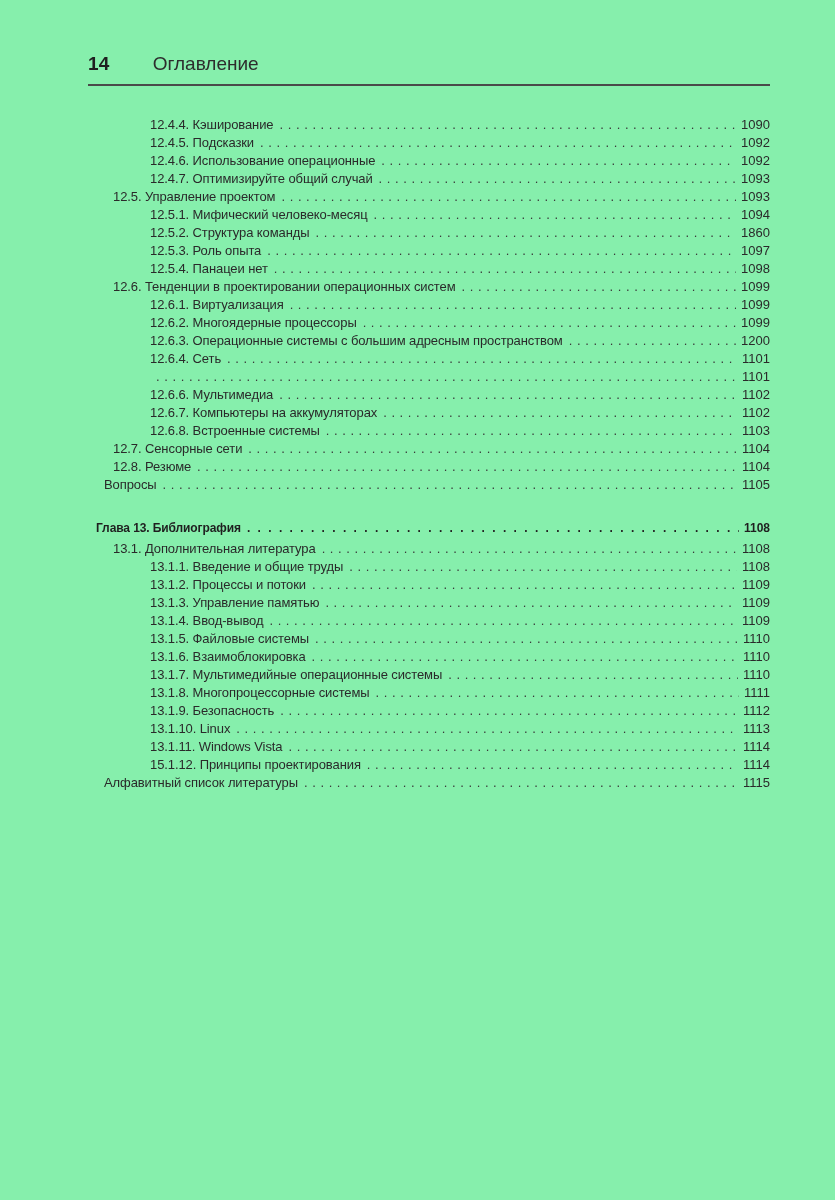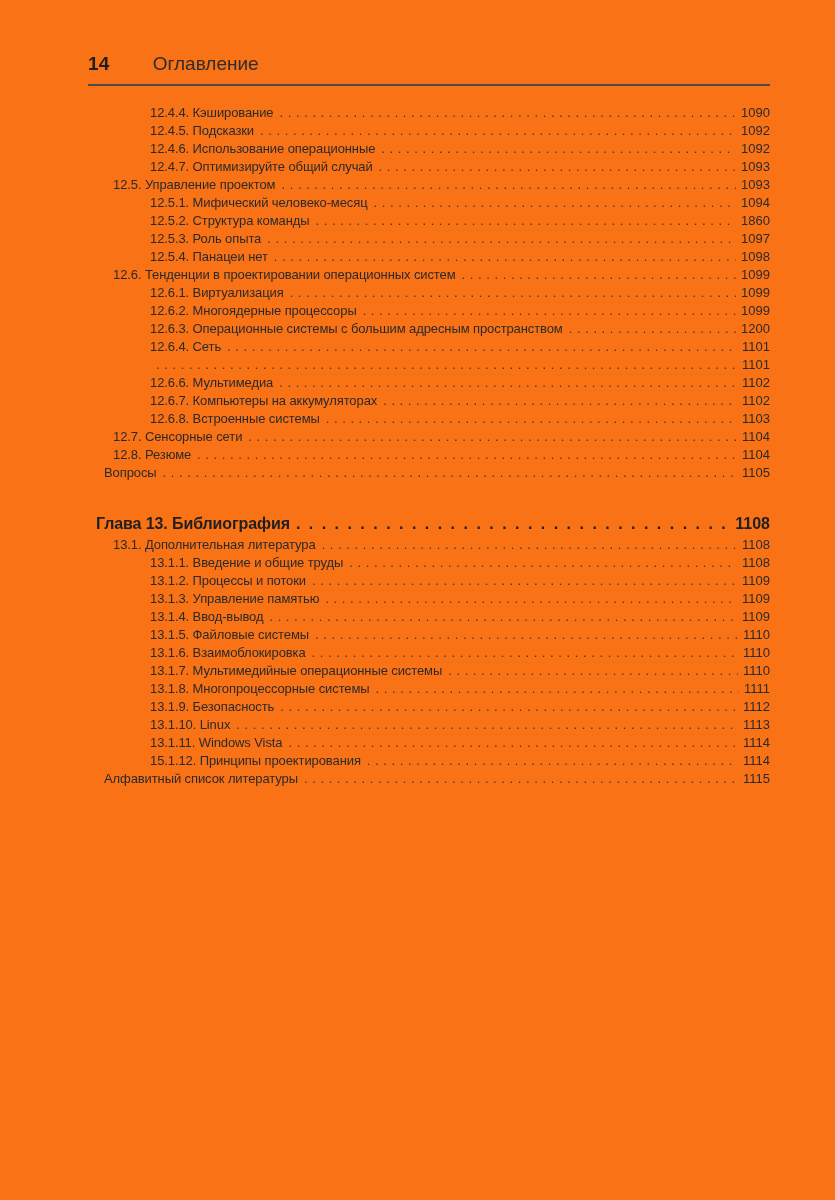--- a/index.html
+++ b/index.html
@@ -4,21 +4,21 @@
 <style>
   html, body {
     margin: 0;
     padding: 0;
     background: #ffffff;
   }
   .page {
     position: relative;
     width: 835px;
     height: 1200px;
-    background: #f97316;
+    background: #86efac;
     font-family: "Liberation Sans", "DejaVu Sans", sans-serif;
     color: #2a2a2a;
     overflow: hidden;
   }
   
   .running-head {
     position: absolute;
     left: 88px;
     right: 65px;
     top: 53px;
@@ -36,21 +36,21 @@
   .head-title {
     font-size: 19px;
     margin-left: 43px;
     color: #2d2d2d;
   }
   
   .toc {
     position: absolute;
     left: 88px;
     right: 65px;
-    top: 104px;
+    top: 116px;
   }
   .row {
     display: flex;
     align-items: baseline;
     height: 18px;
     line-height: 18px;
     font-size: 13px;
     white-space: nowrap;
   }
   .row .label { flex: 0 0 auto; letter-spacing: -0.1px; }
@@ -63,25 +63,25 @@
   .row .dots::after {
     content: ". . . . . . . . . . . . . . . . . . . . . . . . . . . . . . . . . . . . . . . . . . . . . . . . . . . . . . . . . . . . . . . . . . . . . . . . . . . . . . . . . . . . . . . . . . . . . . . . . . . . . . . . . . . . . . . . . . . .";
     word-spacing: 1px;
   }
   .row .pg { flex: 0 0 auto; }
   .indent-0 { padding-left: 16px; }
   .indent-1 { padding-left: 25px; }
   .indent-2 { padding-left: 62px; }
   .row.chapter {
     padding-left: 8px;
-    margin-top: 32px;
+    margin-top: 24px;
     margin-bottom: 2px;
     height: 20px;
     line-height: 20px;
-    font-size: 16px;
+    font-size: 12px;
     font-weight: 700;
     color: #1f1f1f;
   }
   .row.chapter .dots { color: #1f1f1f; }
   .row.chapter .dots::after { word-spacing: 4px; }
 </style>
 </head>
 <body>
 
 <div class="page">

